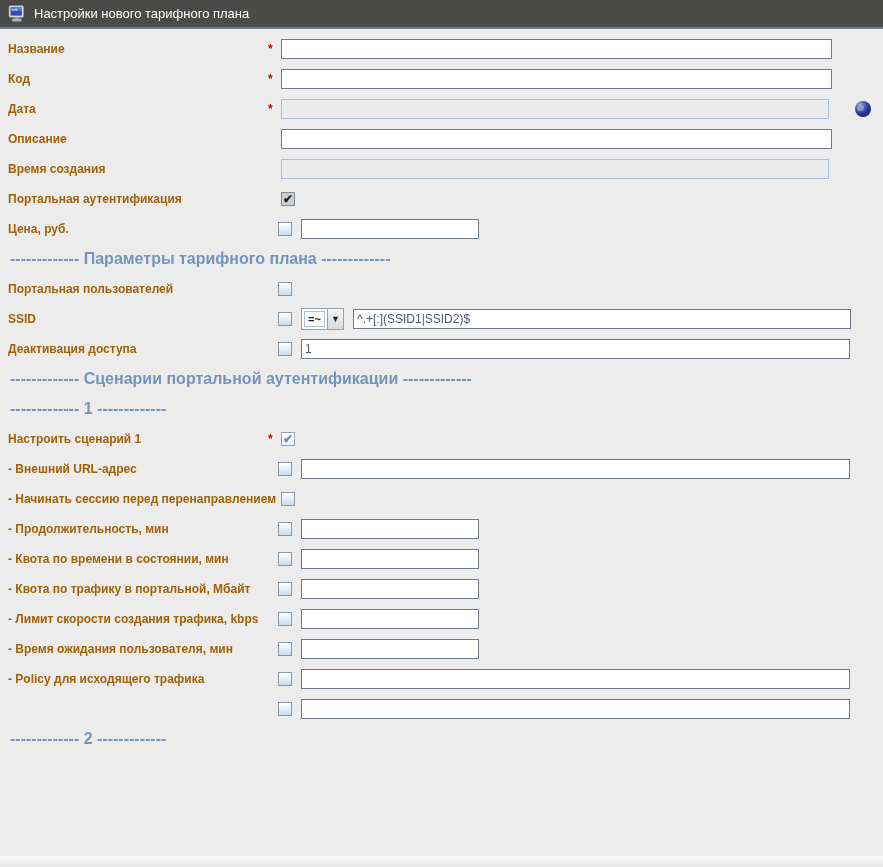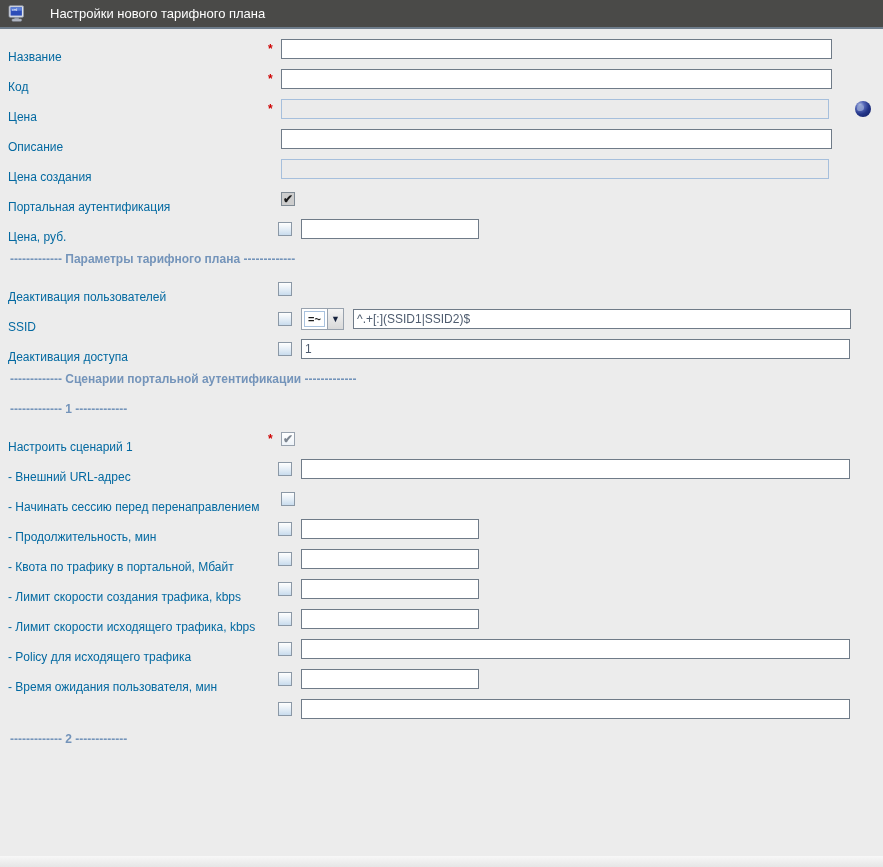--- a/index.html
+++ b/index.html
@@ -7,37 +7,37 @@
   body {
     background:#ececec;
     font-family:"Liberation Sans", sans-serif;
     position:relative;
     overflow:hidden;
   }
   
   .hdr {
     height:29px; background:#4a4a48;
     border-bottom:2px solid #6e7d8c;
-    display:flex; align-items:center; gap:24px;
+    display:flex; align-items:center; gap:8px;
     padding-left:8px;
   }
   .hdr-title { color:#ffffff; font-size:13px; }
   .mon-icon { width:18px; height:17px; display:block; }
   
   .form { padding-top:5px; position:relative; }
   .row { position:relative; height:30px; }
   .lbl {
-    position:absolute; left:8px; top:8px; height:30px;
+    position:absolute; left:8px; top:0; height:30px;
     display:flex; align-items:center;
-    font-weight:normal; font-size:12px; color:#0369a1; white-space:nowrap;
+    font-weight:bold; font-size:12px; color:#a16207; white-space:nowrap;
   }
   .sec-lbl {
     position:absolute; left:10px; top:0; height:30px;
     display:flex; align-items:center;
-    font-weight:bold; font-size:12px; color:#7494ba; white-space:nowrap;
+    font-weight:bold; font-size:16px; color:#7494ba; white-space:nowrap;
   }
   .req {
     position:absolute; left:268px; top:0; height:30px;
     display:flex; align-items:center;
     color:#cc0000; font-weight:bold; font-size:12px;
   }
   .ctrl {
     position:absolute; left:278px; top:0; height:30px;
     display:flex; align-items:center; gap:9px;
   }
@@ -126,37 +126,37 @@
 
   <div class="row">
     <div class="lbl">Код</div>
     <div class="req">*</div>
     <div class="ctrl at281">
       <input class="tf w-wide" type="text" value="" style="">
     </div>
   </div>
 
   <div class="row">
-    <div class="lbl">Цена</div>
+    <div class="lbl">Дата</div>
     <div class="req">*</div>
     <div class="ctrl at281">
       <input class="tf dis w-dis" type="text" disabled="" value="" style="">
       <span class="globe"></span>
     </div>
   </div>
 
   <div class="row">
     <div class="lbl">Описание</div>
     <div class="ctrl at281">
       <input class="tf w-wide" type="text" value="" style="">
     </div>
   </div>
 
   <div class="row">
-    <div class="lbl">Цена создания</div>
+    <div class="lbl">Время создания</div>
     <div class="ctrl at281">
       <input class="tf dis w-dis" type="text" disabled="" value="" style="">
     </div>
   </div>
 
   <div class="row">
     <div class="lbl">Портальная аутентификация</div>
     <div class="ctrl at281">
       <div class="cb checked-gray">
           <span class="ck">✔</span>
@@ -170,21 +170,21 @@
       <div class="cb"></div>
       <input class="tf w-med" type="text" value="" style="">
     </div>
   </div>
 
   <div class="row">
     <div class="sec-lbl">------------- Параметры тарифного плана -------------</div>
   </div>
 
   <div class="row">
-    <div class="lbl">Деактивация пользователей</div>
+    <div class="lbl">Портальная пользователей</div>
     <div class="ctrl">
       <div class="cb"></div>
     </div>
   </div>
 
   <div class="row">
     <div class="lbl">SSID</div>
     <div class="ctrl">
       <div class="cb"></div>
       <div class="combo">
@@ -239,63 +239,63 @@
   </div>
 
   <div class="row">
     <div class="lbl">- Продолжительность, мин</div>
     <div class="ctrl">
       <div class="cb"></div>
       <input class="tf w-med" type="text" value="" style="">
     </div>
   </div>
 
+  <div class="row">
+    <div class="lbl">- Квота по времени в состоянии, мин</div>
+    <div class="ctrl">
+      <div class="cb"></div>
+      <input class="tf w-med" type="text" value="" style="">
+    </div>
+  </div>
 
   <div class="row">
     <div class="lbl">- Квота по трафику в портальной, Мбайт</div>
     <div class="ctrl">
       <div class="cb"></div>
       <input class="tf w-med" type="text" value="" style="">
     </div>
   </div>
 
   <div class="row">
     <div class="lbl">- Лимит скорости создания трафика, kbps</div>
     <div class="ctrl">
       <div class="cb"></div>
       <input class="tf w-med" type="text" value="" style="">
     </div>
   </div>
 
-  <div class="row">
-    <div class="lbl">- Лимит скорости исходящего трафика, kbps</div>
-    <div class="ctrl">
-      <div class="cb"></div>
-      <input class="tf w-med" type="text" value="" style="">
-    </div>
-  </div>
-
+
+
+  <div class="row">
+    <div class="lbl">- Время ожидания пользователя, мин</div>
+    <div class="ctrl">
+      <div class="cb"></div>
+      <input class="tf w-med" type="text" value="" style="">
+    </div>
+  </div>
 
   <div class="row">
     <div class="lbl">- Policy для исходящего трафика</div>
     <div class="ctrl">
       <div class="cb"></div>
       <input class="tf w-long" type="text" value="" style="">
     </div>
   </div>
 
   <div class="row">
-    <div class="lbl">- Время ожидания пользователя, мин</div>
-    <div class="ctrl">
-      <div class="cb"></div>
-      <input class="tf w-med" type="text" value="" style="">
-    </div>
-  </div>
-
-  <div class="row">
     <div class="ctrl">
       <div class="cb"></div>
       <input class="tf w-long" type="text" value="" style="">
     </div>
   </div>
 
   <div class="row">
     <div class="sec-lbl">------------- 2 -------------</div>
   </div>
 

